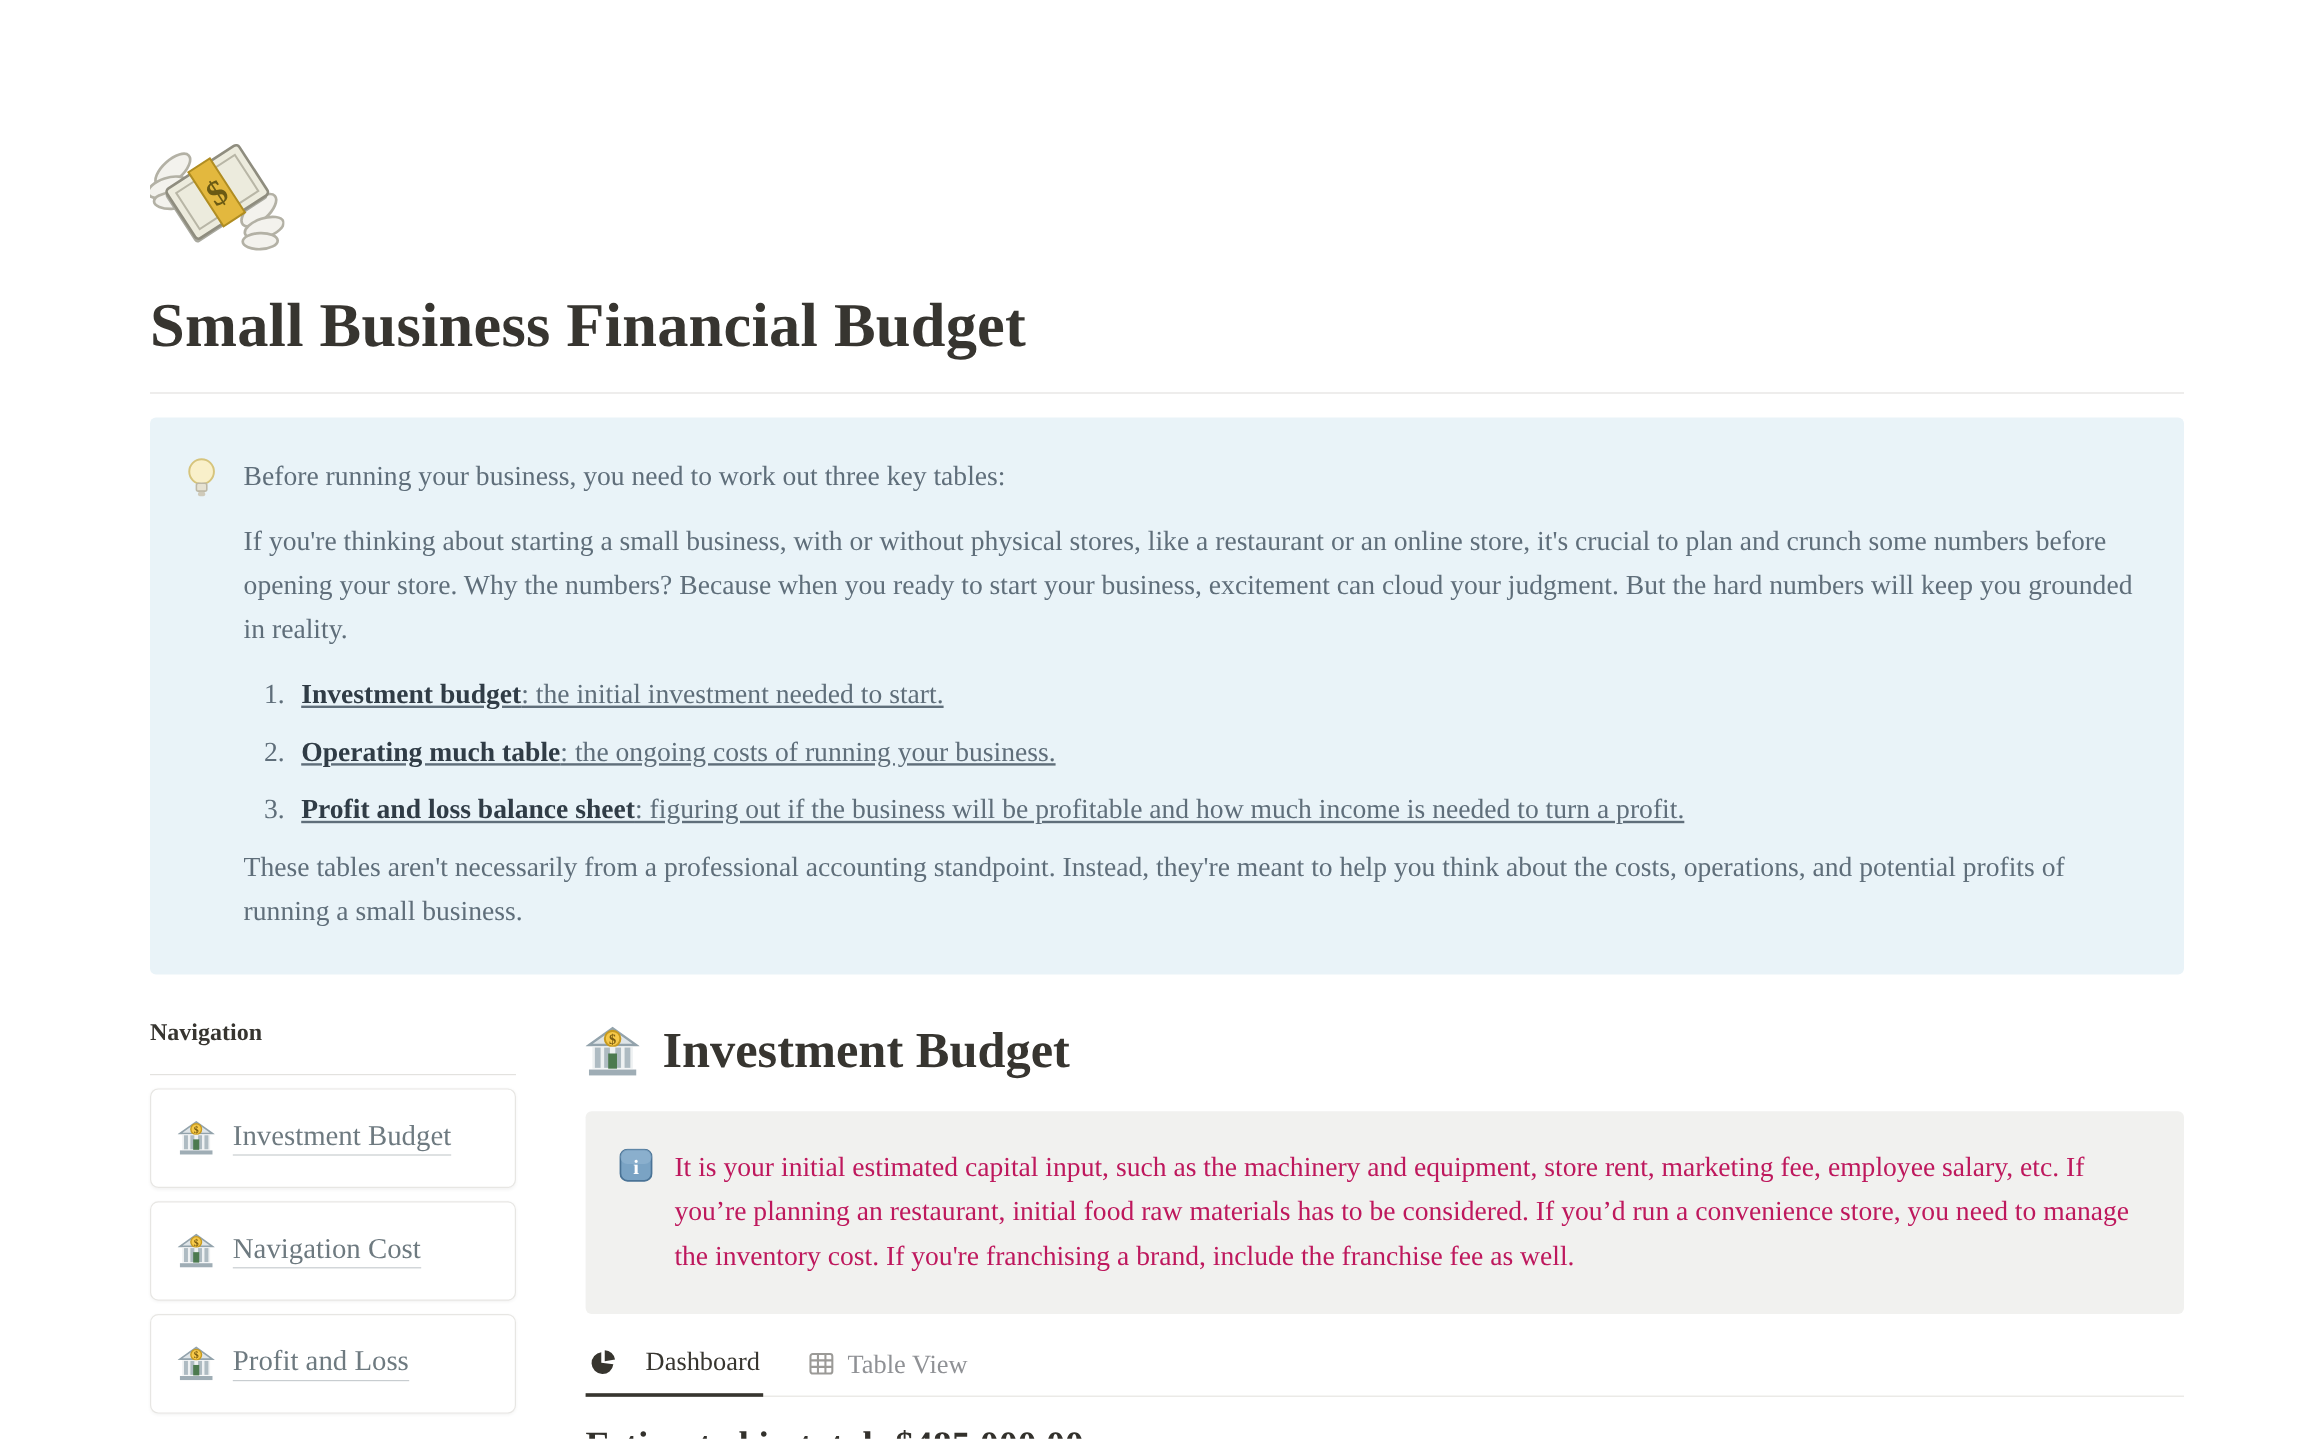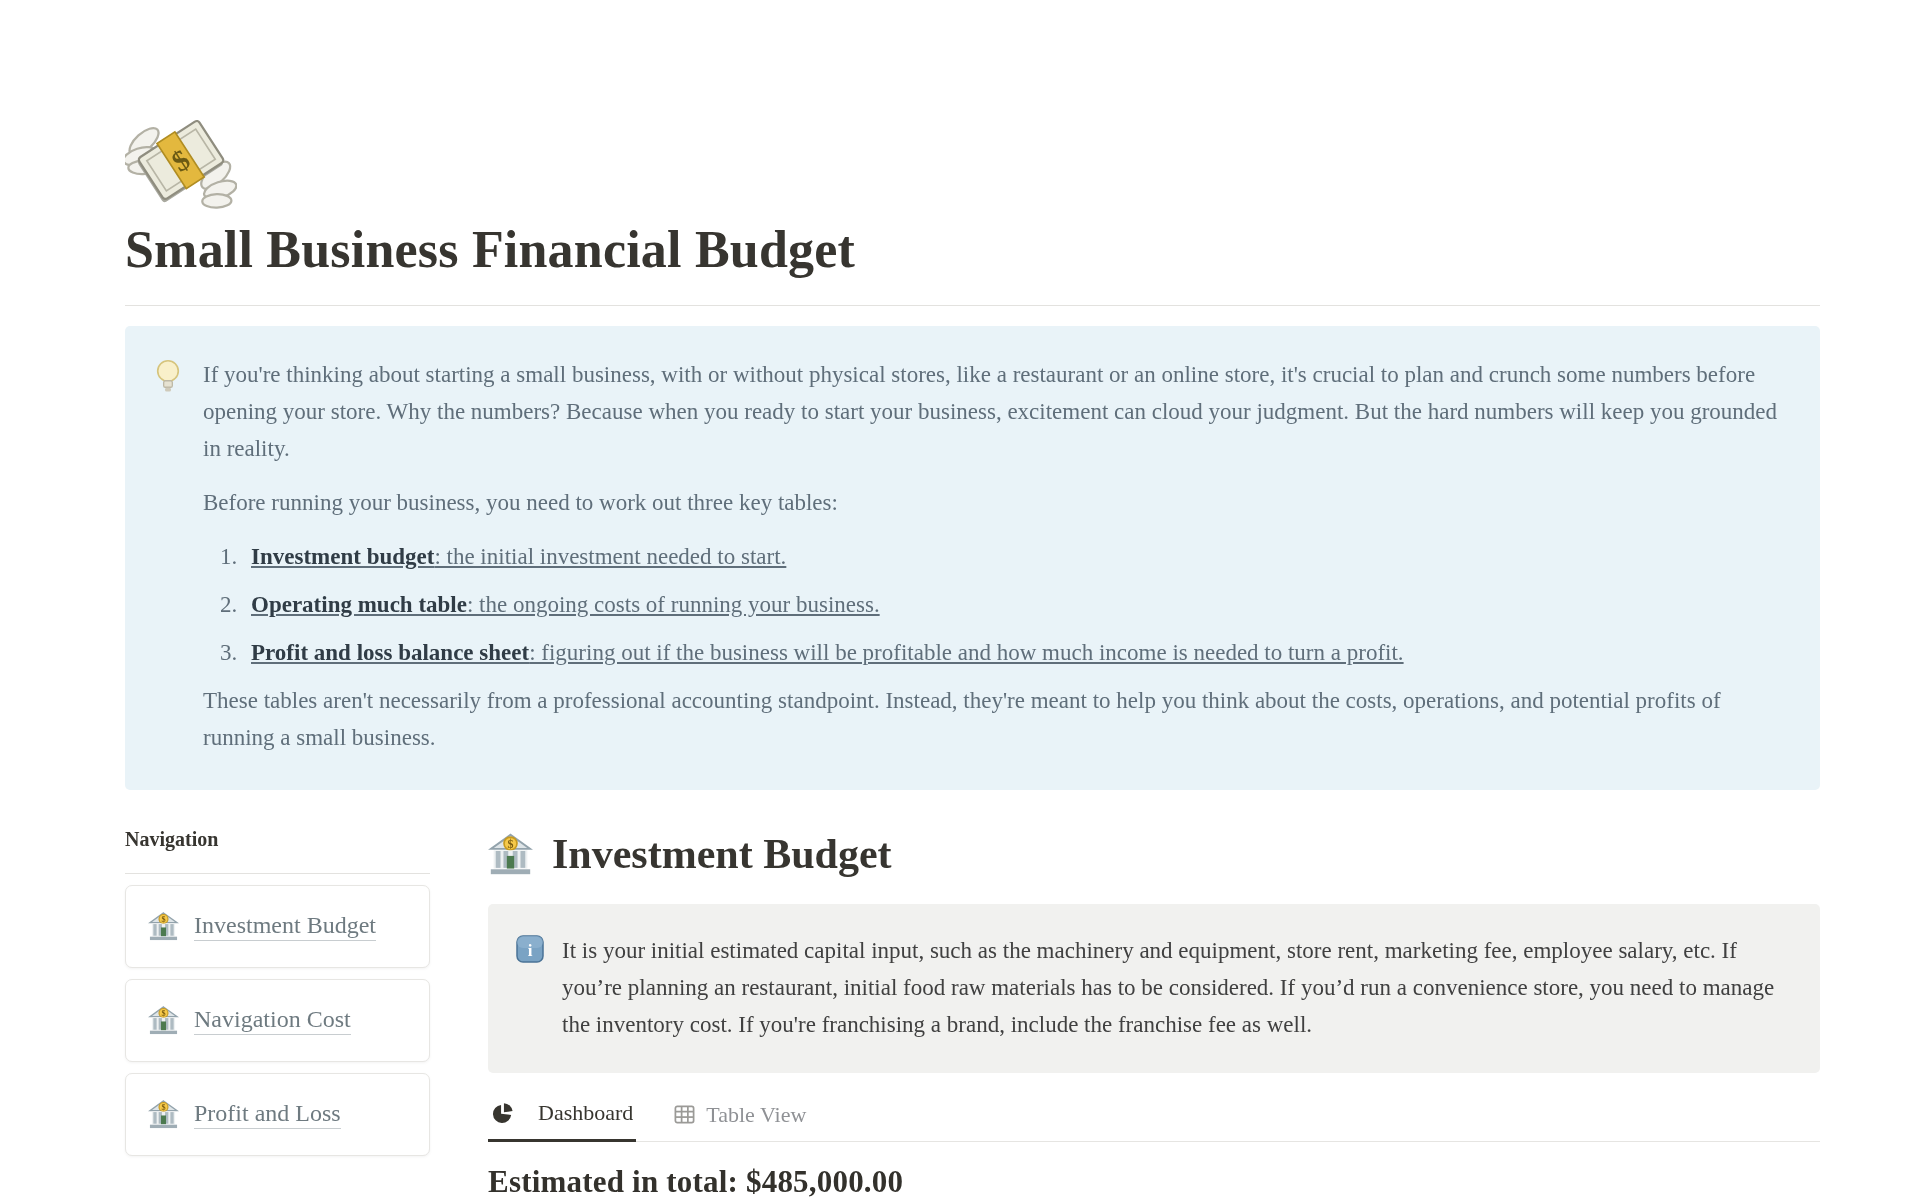--- a/index.html
+++ b/index.html
@@ -5,34 +5,34 @@
   * { margin: 0; padding: 0; box-sizing: border-box; }
   html, body { width: 1920px; height: 1199px; overflow: hidden; background: #ffffff; }
   .page {
     width: 1920px; height: 1199px; position: relative;
     font-family: "Liberation Serif", serif; color: #37352f; background: #fff;
   }
   .content { padding: 0 100px 0 125px; }
 
   
   .page-icon { margin-top: 108px; width: 112px; height: 112px; }
-  .page-title { font-size: 52px; font-weight: 700; color: #373530; letter-spacing: .2px; }
+  .page-title { font-size: 52px; font-weight: 700; color: #373530; margin-top: 22px; letter-spacing: .2px; }
   .title-divider { border: none; border-top: 1px solid #e3e2df; margin-top: 26px; }
 
   
   .callout { display: flex; align-items: flex-start; border-radius: 5px; }
   .callout-blue { background: #e9f3f8; margin-top: 20px; padding: 30px 34px 34px 30px; gap: 22px; }
   .callout-gray { background: #f1f1ef; margin-top: 26px; padding: 28px 34px 30px 28px; gap: 18px; }
   .callout-icon { flex: 0 0 auto; margin-top: 3px; }
   .callout-body { font-size: 23px; line-height: 37px; color: #5f6e7a; }
   .callout-body p + p { margin-top: 17px; }
   .callout-body ol { margin: 17px 0 0 40px; text-decoration: underline; }
   .callout-body li { margin-bottom: 11px; padding-left: 8px; }
   .callout-body li .term { font-weight: 700; color: #303c46; }
-  .callout-gray .callout-body { color: #404040; }
+  .callout-gray .callout-body { color: #be185d; }
 
   
   .columns { display: flex; gap: 58px; margin-top: 12px; }
   .sidebar { flex: 0 0 305px; }
   .main { flex: 1 1 auto; min-width: 0; }
 
   .side-heading { font-size: 20px; font-weight: 700; color: #373530; }
   .side-heading.first { margin-top: 26px; }
   .sidebar-divider { border: none; border-top: 1px solid #e3e2df; }
   .sidebar-divider.under-nav { margin: 22px 0 4px; }
@@ -91,22 +91,22 @@
 
     <div class="callout callout-blue">
       <div class="callout-icon">
         <svg viewBox="0 0 24 34" width="26" height="37">
           <circle cx="12" cy="11" r="9.5" fill="#f9f0ca" stroke="#d6c47c" stroke-width="1.5"></circle>
           <rect x="8" y="20" width="8" height="6" rx="1.5" fill="#e6e2d2" stroke="#bdb8a6" stroke-width="1.2"></rect>
           <rect x="9.2" y="26.5" width="5.6" height="3.5" rx="1.5" fill="#cfcaba"></rect>
         </svg>
       </div>
       <div class="callout-body">
+        <p>Before running your business, you need to work out three key tables:</p>
         <p>If you're thinking about starting a small business, with or without physical stores, like a restaurant or an online store, it's crucial to plan and crunch some numbers before opening your store. Why the numbers? Because when you ready to start your business, excitement can cloud your judgment. But the hard numbers will keep you grounded in reality.</p>
-        <p>Before running your business, you need to work out three key tables:</p>
         <ol>
           <li><span class="term">Investment budget</span><span>: the initial investment needed to start.</span></li>
           <li><span class="term">Operating much table</span><span>: the ongoing costs of running your business.</span></li>
           <li><span class="term">Profit and loss balance sheet</span><span>: figuring out if the business will be profitable and how much income is needed to turn a profit.</span></li>
         </ol>
         <p>These tables aren't necessarily from a professional accounting standpoint. Instead, they're meant to help you think about the costs, operations, and potential profits of running a small business.</p>
       </div>
     </div>
 
     <div class="columns">

